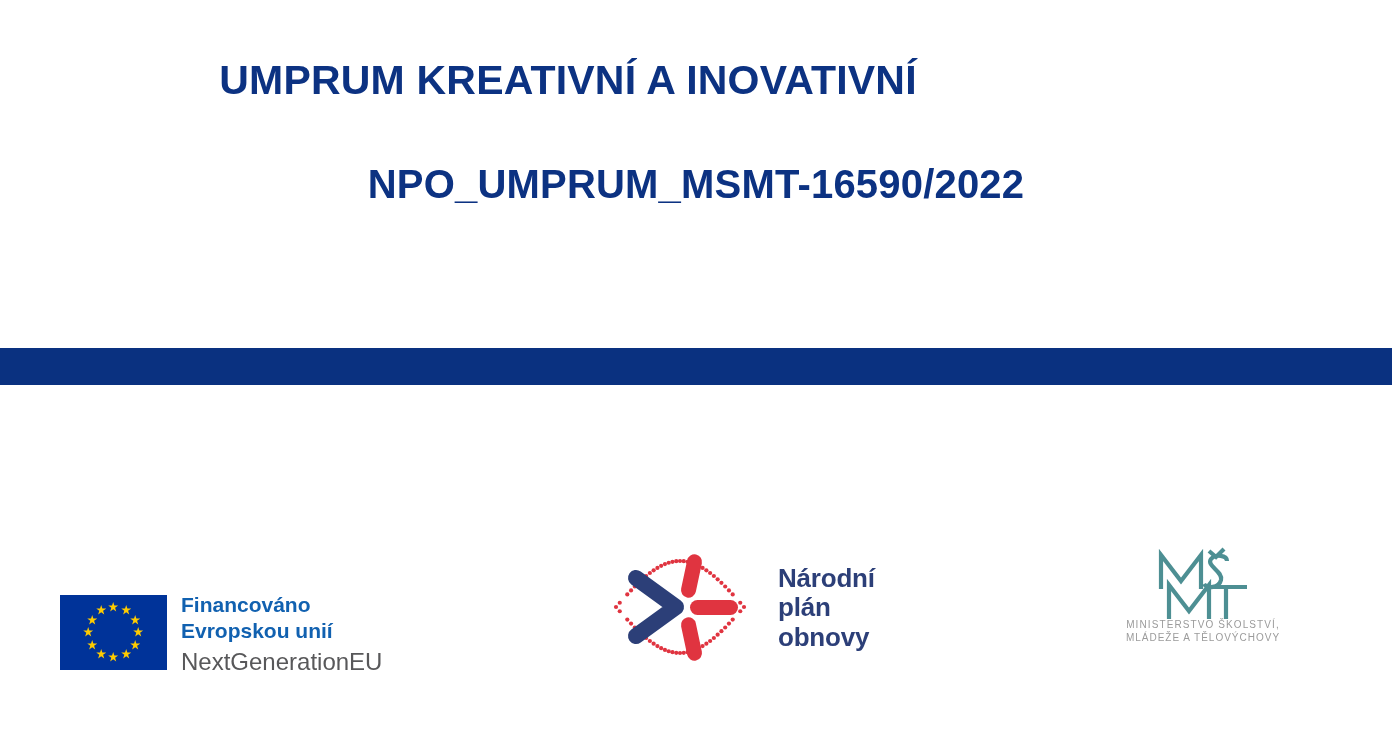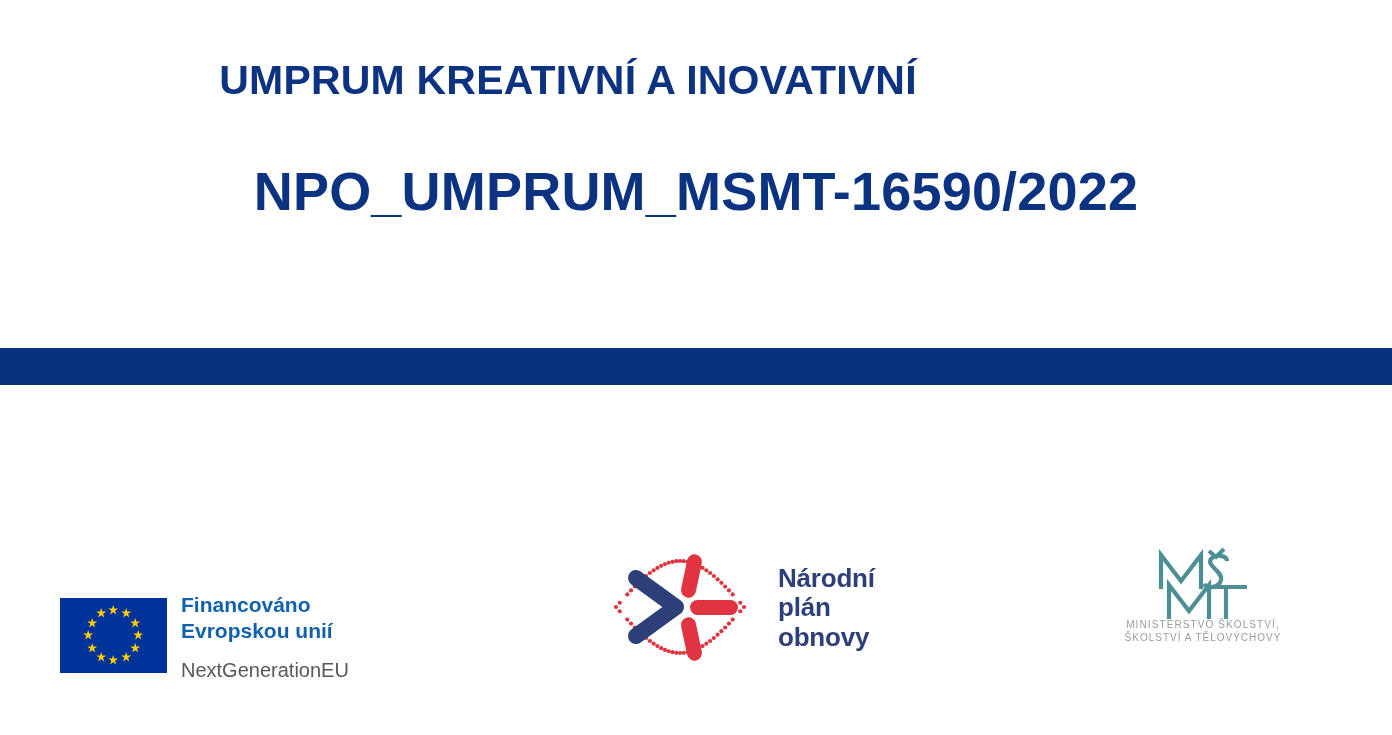--- a/index.html
+++ b/index.html
@@ -30,21 +30,21 @@
     line-height: 1.1;
     white-space: nowrap;
   }
   .slide-subtitle {
     position: absolute;
     left: 0;
     top: 162px;
     width: 1392px;
     text-align: center;
     color: #0c3282;
-    font-size: 54px;
+    font-size: 40px;
     font-weight: bold;
     letter-spacing: 0.2px;
     line-height: 1.1;
     white-space: nowrap;
   }
 
   
   .divider-band {
     position: absolute;
     left: 0;
@@ -85,23 +85,23 @@
   .eu-line1, .eu-line2 {
     color: #1161b0;
     font-weight: bold;
     font-size: 21px;
     line-height: 1.25;
     white-space: nowrap;
   }
   .eu-line3 {
     color: #58585a;
     font-weight: normal;
-    font-size: 20px;
+    font-size: 24px;
     line-height: 1.3;
-    margin-top: 12px;
+    margin-top: 1px;
     white-space: nowrap;
   }
 
   
   .npo-logo {
     position: absolute;
     left: 608px;
     top: 28px;
     display: flex;
     align-items: center;
@@ -285,16 +285,16 @@
         <path d="M84 14 C84 8, 72 7, 68 12 C63 19, 80 24, 78 33 C76 41, 64 42, 61 37"></path>
 
         <path d="M66 4 L73 10 L81 2"></path>
 
         <path d="M26 72 L26 38 L46 64 L66 38 L66 72"></path>
 
         <path d="M62 40 L104 40 M83 40 L83 72"></path>
       </g>
     </svg>
     <div class="msmt-sub1">MINISTERSTVO ŠKOLSTVÍ,</div>
-    <div class="msmt-sub2">ŠKOLSTVÍ A TĚLOVÝCHOVY</div>
+    <div class="msmt-sub2">MLÁDEŽE A TĚLOVÝCHOVY</div>
   </div>
 
 </div>
 
 </body></html>

